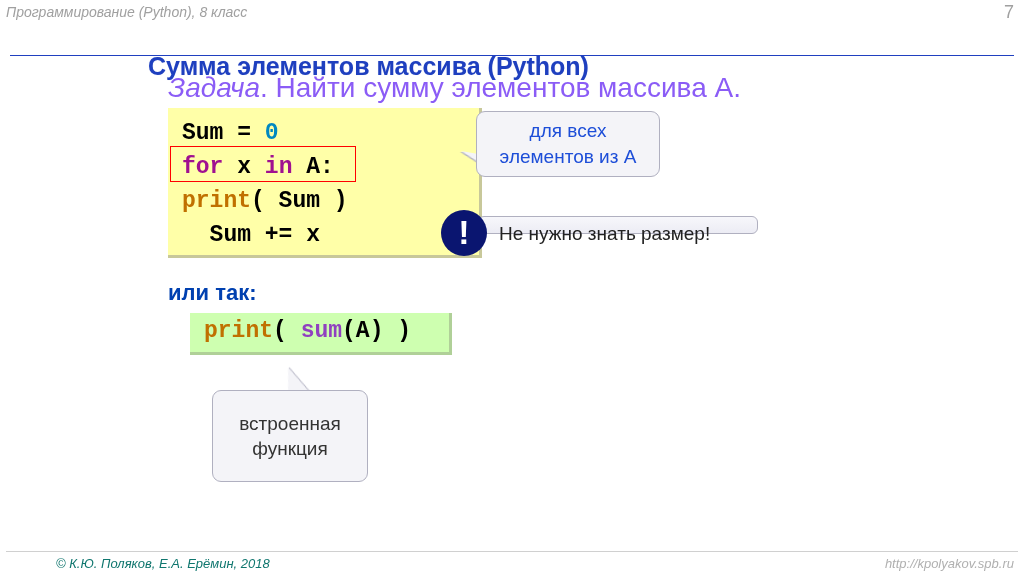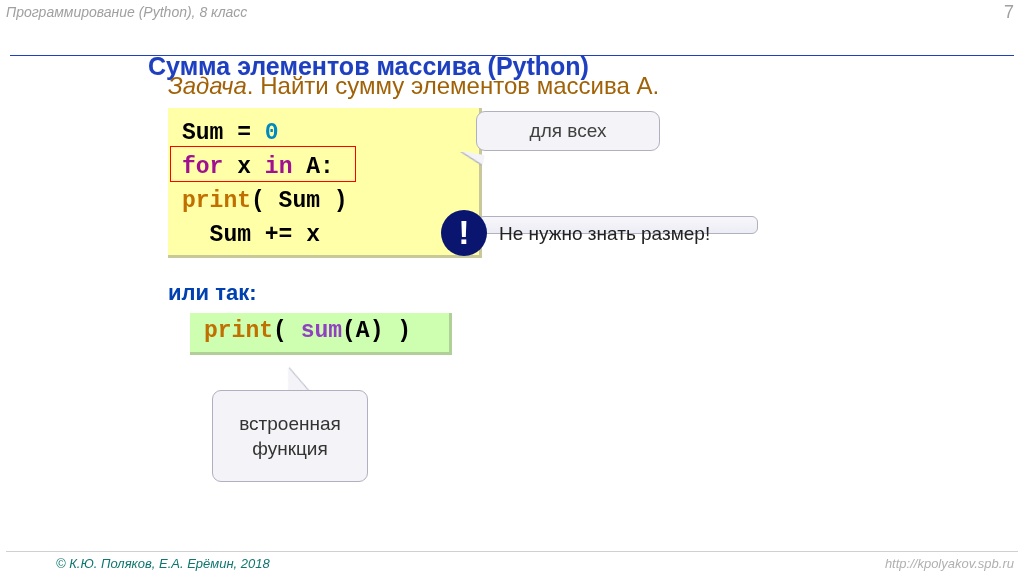--- a/index.html
+++ b/index.html
@@ -3,29 +3,29 @@
 <meta charset="utf-8">
 <style>
   * { box-sizing: border-box; margin: 0; padding: 0; }
   html, body { width: 1024px; height: 574px; font-family: Arial, sans-serif; background: #fff; overflow: hidden; }
   .page { position: relative; width: 1024px; height: 574px; }
   .top-bar { position: absolute; top: 0; left: 0; right: 0; height: 28px; background: #fff; }
   .top-left { position: absolute; top: 4px; left: 6px; font-size: 14px; font-style: italic; color: #a0a0a0; }
   .top-right { position: absolute; top: 2px; right: 10px; font-size: 18px; color: #a0a0a0; }
   .hr-main { position: absolute; top: 55px; left: 10px; right: 10px; height: 0; border-top: 1.5px solid #2040c0; }
   .title { position: absolute; top: 28px; left: 148px; font-size: 25px; font-weight: bold; color: #1e3fbf; text-shadow: 0 0 1px #d0d8f0; margin-top: 24px; }
-  .task { position: absolute; top: 72px; left: 168px; font-size: 24px; color: #a16207; }
+  .task { position: absolute; top: 72px; left: 168px; font-size: 28px; color: #8b5cf6; }
   .task .it { font-style: italic; }
   .code1 { position: absolute; top: 108px; left: 168px; width: 314px; height: 150px; background: #ffffa8; border-bottom: 3px solid #c8c89a; border-right: 3px solid #c8c89a; padding: 8px 10px 8px 14px; font-family: "Courier New", monospace; font-size: 23px; font-weight: bold; line-height: 34px; }
   .code1 .kw-sum { color: #000; }
   .code1 .num { color: #0088c0; }
   .code1 .kw { color: #a01090; }
   .code1 .fn { color: #c07000; }
   .redbox { position: absolute; top: 146px; left: 170px; width: 186px; height: 36px; border: 1.5px solid #ff0000; pointer-events: none; }
-  .callout1 { position: absolute; top: 111px; left: 476px; width: 184px; background: #f4f4f8; border: 1px solid #b0b0c0; border-radius: 9px; padding: 6px 10px; font-size: 19px; color: #404040; text-align: center; line-height: 26px; }
+  .callout1 { position: absolute; top: 111px; left: 476px; width: 184px; background: #f4f4f8; border: 1px solid #b0b0c0; border-radius: 9px; padding: 6px 10px; font-size: 19px; color: #1d4ed8; text-align: center; line-height: 26px; }
   .callout1-tail { position: absolute; top: 153px; left: 460px; width: 0; height: 0; border-top: 10px solid #f4f4f8; border-left: 24px solid transparent; border-right: 0 solid transparent; transform: rotate(10deg); filter: drop-shadow(-1px 1px 0 #b0b0c0); }
   .bang { position: absolute; top: 210px; left: 441px; width: 46px; height: 46px; background: #0a1570; border-radius: 50%; color: #fff; font-size: 34px; font-weight: bold; text-align: center; line-height: 44px; z-index: 3; }
   .callout2 { position: absolute; top: 216px; left: 478px; width: 280px; height: 18px; background: linear-gradient(#f7f7fb,#ececf4); border: 1px solid #b0b0c0; border-radius: 6px; padding: 4px 12px 4px 20px; font-size: 19px; color: #222; line-height: 26px; }
   .ortak { position: absolute; top: 280px; left: 168px; font-size: 22px; font-weight: bold; color: #0040b0; }
   .code2 { position: absolute; top: 313px; left: 168px; width: 262px; height: 42px; background: #ceffb0; border-bottom: 3px solid #b0d098; border-right: 3px solid #b0d098; padding: 5px 10px 5px 14px; font-family: "Courier New", monospace; font-size: 23px; font-weight: bold; margin-left: 22px; }
   .code2 .fn { color: #c07000; }
   .code2 .fn2 { color: #9040c0; }
   .callout3 { position: absolute; top: 390px; left: 212px; width: 156px; background: #f4f4f8; border: 1px solid #b0b0c0; border-radius: 9px; padding: 20px 10px; font-size: 19px; color: #333; text-align: center; line-height: 25px; }
   .callout3-tail { position: absolute; top: 366px; left: 286px; width: 0; height: 0; border-bottom: 28px solid #f4f4f8; border-left: 4px solid transparent; border-right: 18px solid transparent; transform: rotate(-8deg); filter: drop-shadow(1px 0 0 #b0b0c0); }
   .hr-bottom { position: absolute; bottom: 22px; left: 6px; right: 6px; height: 0; border-top: 1px solid #d0d0d0; }
@@ -52,20 +52,21 @@
     <div><span class="kw-sum">Sum = </span><span class="num">0</span></div>
     <div><span class="kw">for</span><span> x </span><span class="kw">in</span><span> A:</span></div>
     <div><span class="fn">print</span><span>( Sum )</span></div>
     <div style="white-space:pre">  Sum += x</div>
   </div>
   <div class="redbox"></div>
 
   <div class="callout1-tail"></div>
   <div class="callout1">
     <div>для всех</div>
+    <div>элементов из A</div>
   </div>
 
   <div class="bang">!</div>
   <div class="callout2">Не нужно знать размер!</div>
 
   <div class="ortak">или так:</div>
 
   <div class="code2">
     <span class="fn">print</span><span>( </span><span class="fn2">sum</span><span>(A) )</span>
   </div>

